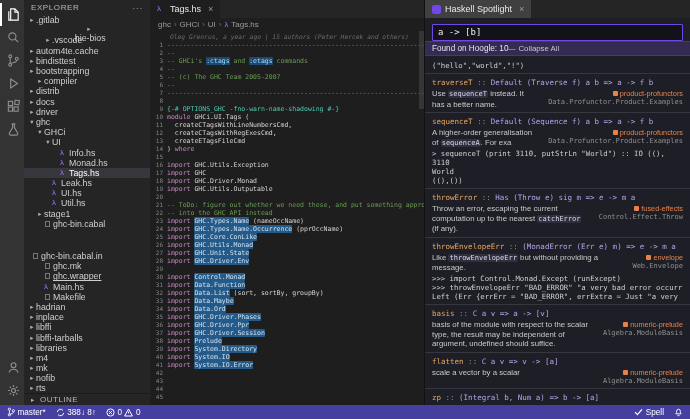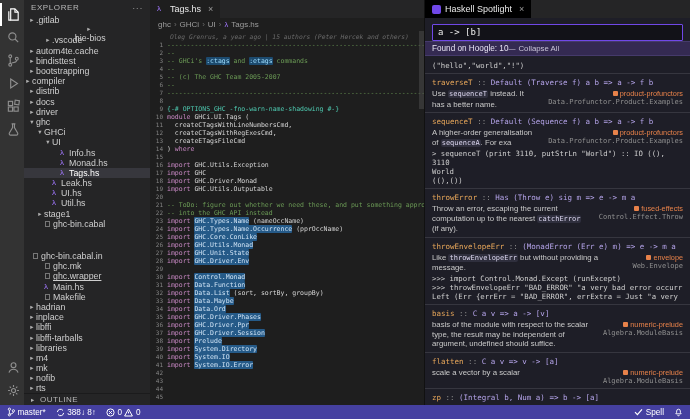--- a/index.html
+++ b/index.html
@@ -44,21 +44,21 @@
   .tk-p{color:#4ec9b0}
   .tk-k{color:#c586c0}
   .tk-m{color:#d4d4d4}
   .tk-h{color:#cfe3f5;background:#255a88;border-radius:1px}
   .tk-i{color:#d4d4d4}
   .vscroll{position:absolute;right:0;top:0;width:5px;height:100%}
   .vscroll .thumb{width:5px;height:78px;background:#4a4a4a;opacity:.55}
 
   
   .panelcol{width:266px;display:flex;flex-direction:column;background:#1e1e27;border-left:1px solid #111;flex:none;overflow:hidden}
-  .ptab{background:#000000}
+  .ptab{background:#404040}
   .picon{width:9px;height:9px;background:#7048e8;border-radius:2px;display:inline-block;flex:none}
   .searchrow{padding:3px 7px 0;background:#1e1e27;flex:none}
   .searchinput{width:100%;height:17px;background:#121218;border:1px solid #7048e8;color:#ececec;font-family:"DejaVu Sans Mono",monospace;font-size:9px;padding:0 5px;outline:none;border-radius:1px}
   .foundbar{height:15px;flex:none;background:#342a52;border-top:1px solid #453a6b;border-bottom:1px solid #453a6b;display:flex;justify-content:flex-start;align-items:center;padding:0 7px;font-size:8.2px;color:#e6e2f2}
   .collapse{color:#c9c4d8;display:flex;gap:3px;align-items:center;font-size:7.8px;cursor:pointer}
   .minus{font-size:7px}
   .results{flex:1;overflow:hidden}
   .result{padding:4px 7px 3px;border-bottom:1px solid #36363f}
   .result::after{content:"";display:block;clear:both}
   .rsigline{font-family:"DejaVu Sans Mono",monospace;font-size:7.5px;line-height:10px;white-space:pre;overflow:hidden}
@@ -165,21 +165,21 @@
           <span>autom4te.cache</span>
         </div>
         <div class="tree-row" style="padding-left: 4px;">
           <span class="chev">▸</span>
           <span>bindisttest</span>
         </div>
         <div class="tree-row" style="padding-left: 4px;">
           <span class="chev">▸</span>
           <span>bootstrapping</span>
         </div>
-        <div class="tree-row" style="padding-left: 0;">
+        <div class="tree-row" style="padding-left: 12px;">
           <span class="chev">▸</span>
           <span>compiler</span>
         </div>
         <div class="tree-row" style="padding-left: 4px;">
           <span class="chev">▸</span>
           <span>distrib</span>
         </div>
         <div class="tree-row" style="padding-left: 4px;">
           <span class="chev">▸</span>
           <span>docs</span>

